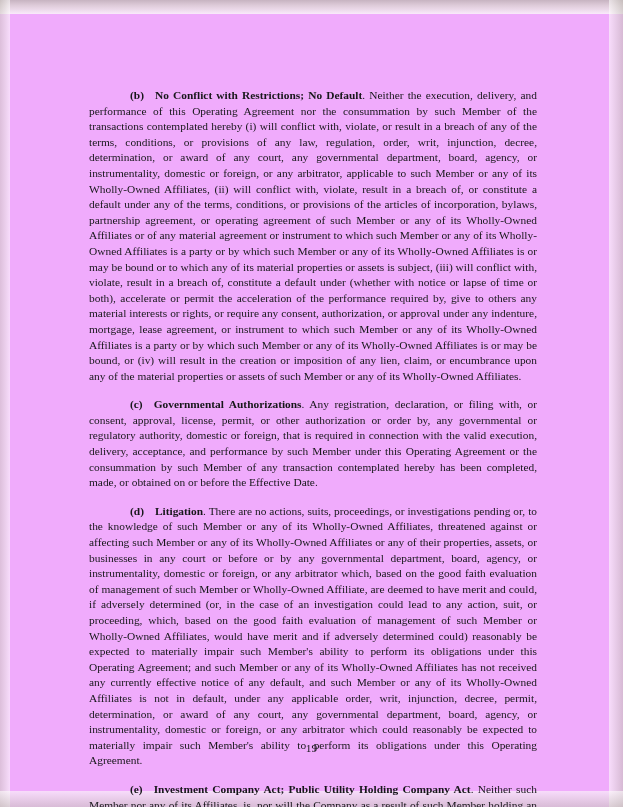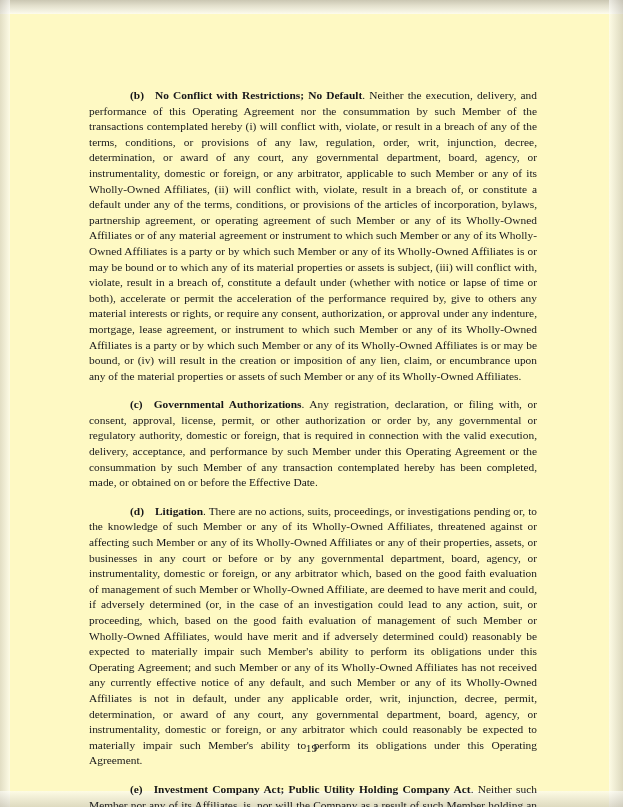--- a/index.html
+++ b/index.html
@@ -7,21 +7,21 @@
     padding: 0;
     background: #ffffff;
   }
   body {
     font-family: "Liberation Serif", serif;
   }
   .page {
     position: relative;
     width: 623px;
     height: 807px;
-    background: #fef9c3;
+    background: #f0abfc;
     overflow: hidden;
   }
   
   .scan-edge-top {
     position: absolute;
     top: 0; left: 0;
     width: 623px; height: 14px;
     background: linear-gradient(to bottom, #b9b6ad 0%, #d9d7cf 40%, #fdfdfb 100%);
     opacity: 0.75;
   }

